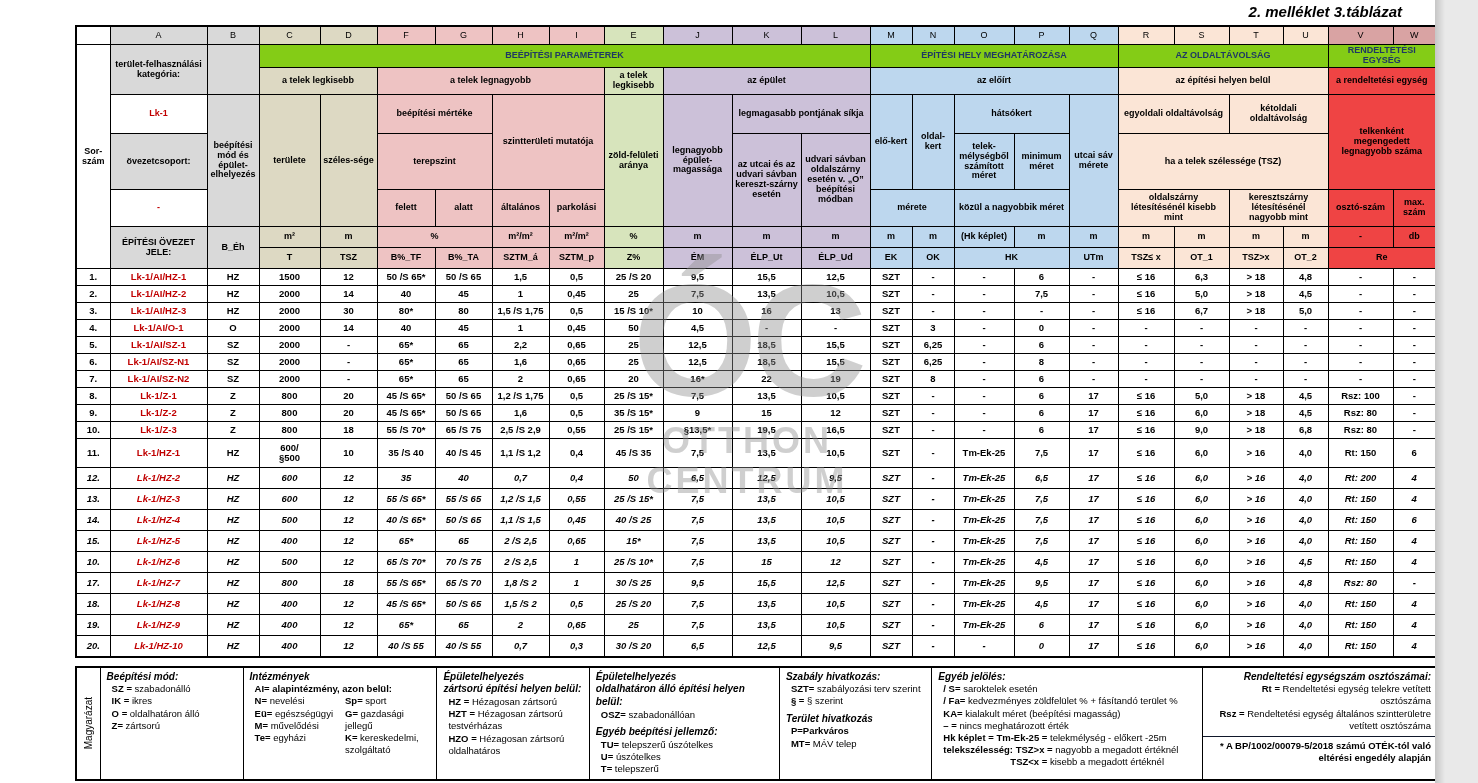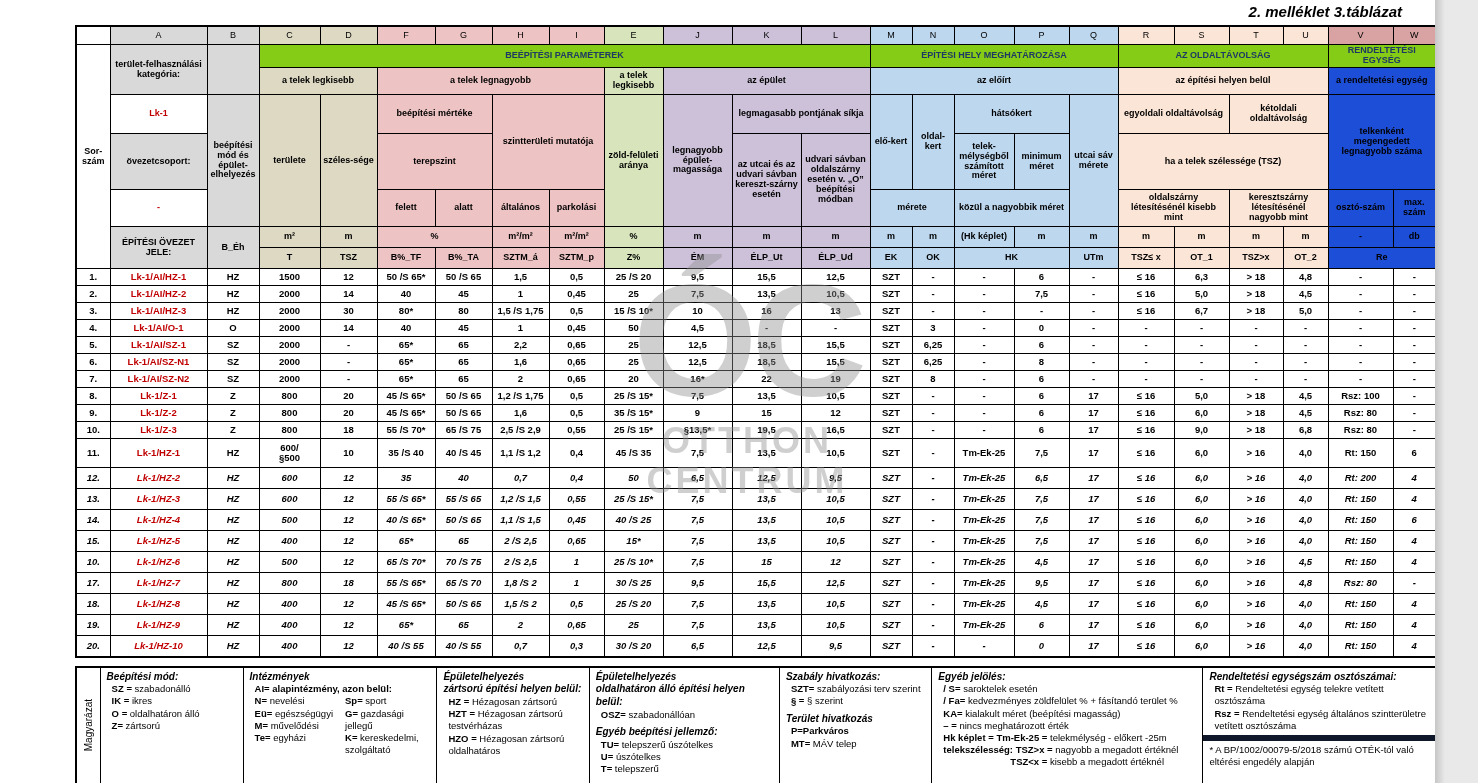--- a/index.html
+++ b/index.html
@@ -26,21 +26,21 @@
   tbody tr:nth-child(n+12){height:21px;font-style:italic;}
   .cnum{font-weight:normal;font-size:9.5px;}
   .czone{color:#c00000;}
   .bg-gray{background:#d9d9d9;}
   .bg-beige{background:#ddd9c3;}
   .bg-pink{background:#eec3c3;}
   .bg-green{background:#d7e4bc;}
   .bg-lav{background:#ccc1d9;}
   .bg-blue{background:#bdd7ee;}
   .bg-peach{background:#fbe5d6;}
-  .bg-rose{background:#1d4ed8;}
+  .bg-rose{background:#ef4444;}
   .bg-rosed{background:#d9a3a3;}
   .bg-gold{background:#84cc16;color:#1f3864;}
   .bg-white{background:#fff;}
   .sorszam{background:#fff;font-weight:bold;font-size:10px;}
   .lk1{color:#c00000;font-size:15px;font-weight:bold;background:#fff;}
   .reddash{color:#c00000;font-size:13px;font-weight:bold;background:#fff;}
   .jele{font-size:10px;}
 
   .legend{display:flex;width:1360px;margin-top:8px;border:2px solid #000;align-items:stretch;min-height:108px;}
   .legend-label{width:24px;border-right:1px solid #000;display:flex;align-items:center;justify-content:center;}
@@ -48,22 +48,22 @@
   .lbox{border-right:1px solid #000;padding:3px 6px 4px 6px;font-size:9.5px;line-height:1.28;}
   .lbox:last-child{border-right:none;}
   .ltitle{font-weight:bold;font-style:italic;font-size:10px;}
   .lline{padding-left:5px;}
   .lline.pad{padding-left:72px;}
   .lk{font-weight:bold;}
   .mt{margin-top:5px;}
   .lcols{display:flex;}
   .lcol{flex:1;}
   .lright{display:flex;flex-direction:column;border-right:none;padding:0;}
-  .lright .half{padding:3px 6px;flex:1;}
-  .lright .half.bottom{border-top:6px solid #0f172a;flex:0 0 36px;}
+  .lright .half{padding:3px 6px;flex:1;text-align:right;}
+  .lright .half.bottom{border-top:1px solid #0f172a;flex:0 0 36px;font-weight:bold;}
   .lnote{font-size:9.5px;}
 
   .watermark{position:absolute;left:582px;top:258px;width:330px;text-align:center;color:#8f8f8f;
     opacity:.42;z-index:5;pointer-events:none;font-weight:bold;}
   .wm-logo{font-size:160px;line-height:1.02;letter-spacing:-6px;}
   .wm-text{font-size:36px;letter-spacing:3px;line-height:1.1;}
 </style>
 </head>
 <body>
 

